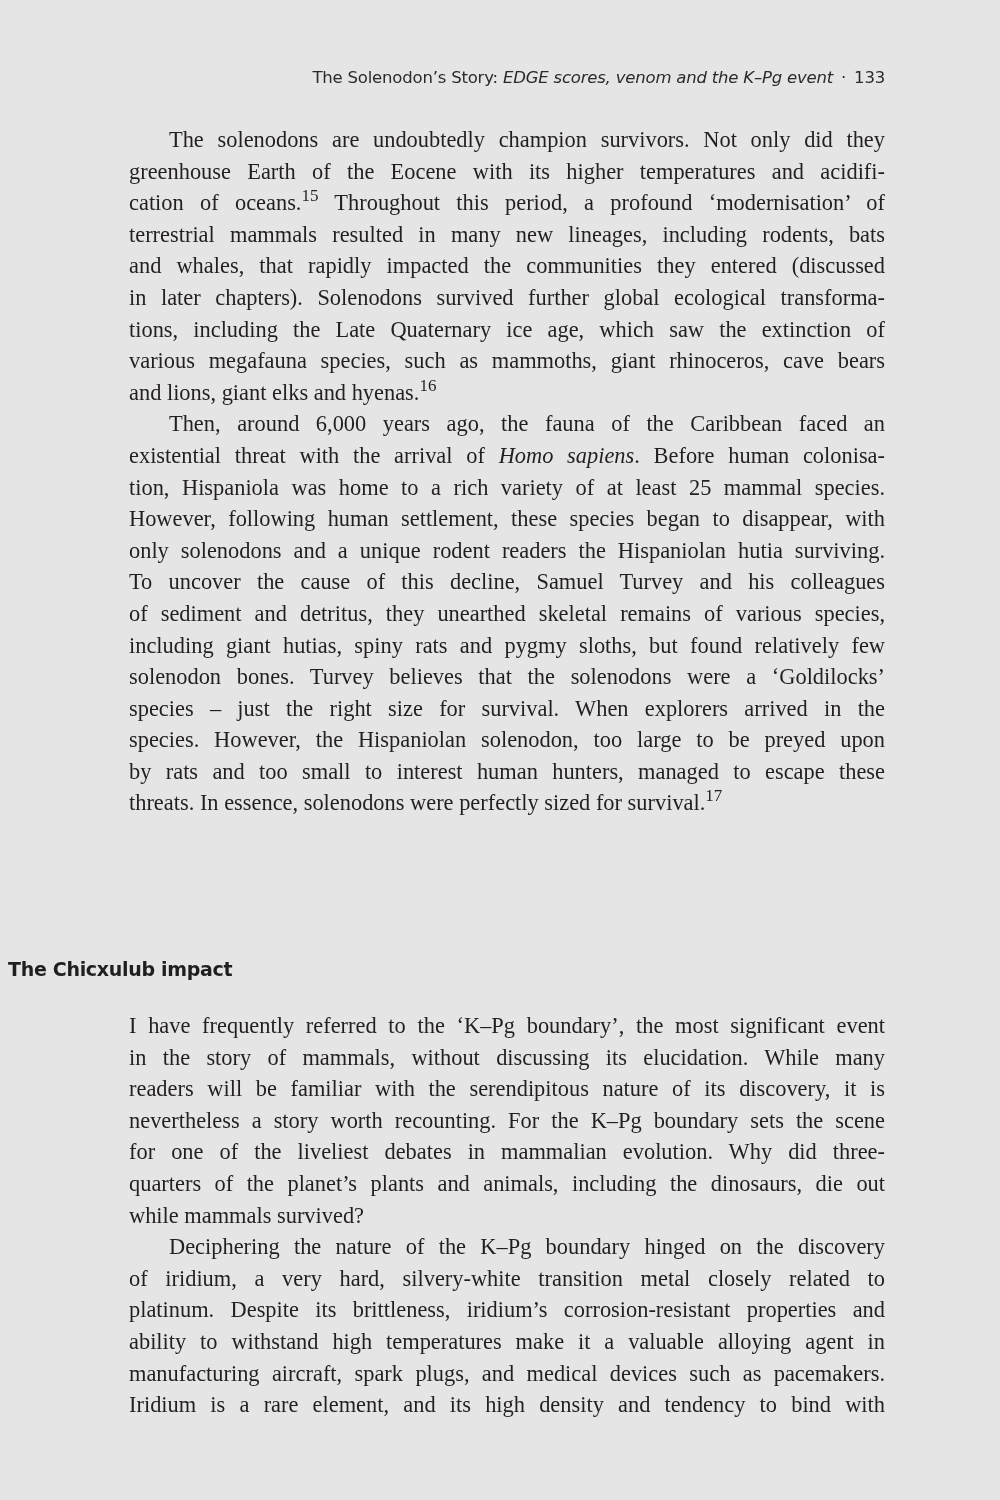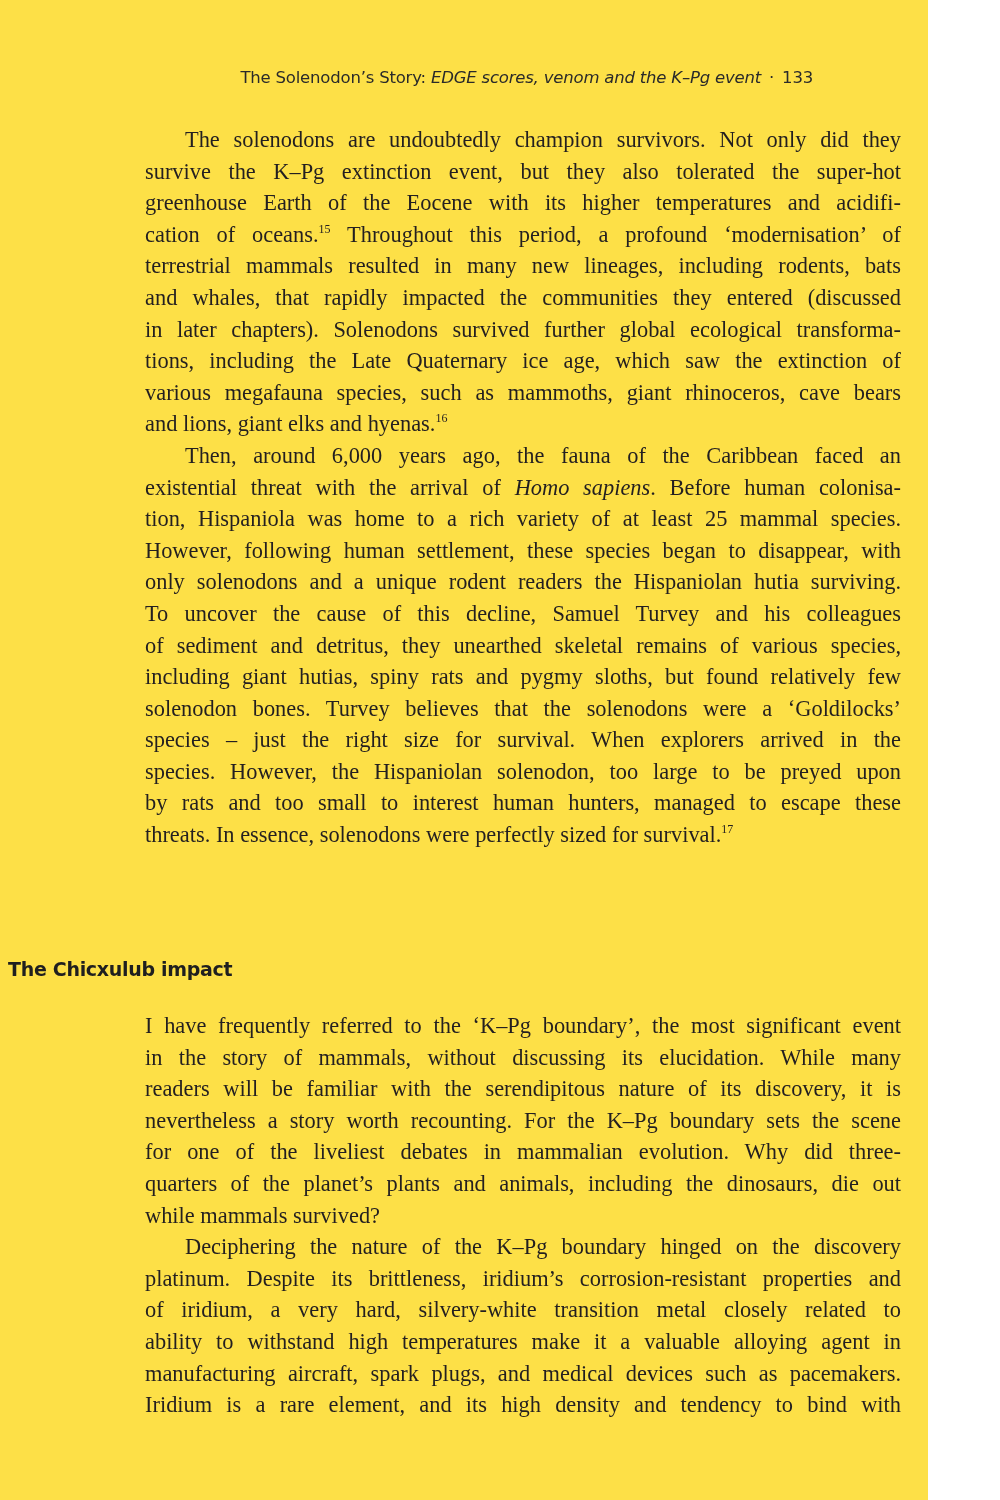--- a/index.html
+++ b/index.html
@@ -1,58 +1,57 @@
 <!DOCTYPE html>
 <html><head>
 <meta charset="utf-8">
 <style>
   html, body { margin: 0; padding: 0; background: #ffffff; }
   body { width: 1000px; height: 1500px; position: relative; overflow: hidden; color: #231f20; }
-  .page { position: absolute; left: 0; top: 0; width: 928px; height: 1500px; background: #fde047; }
+  .page { position: absolute; left: 0; top: 0; width: 1000px; height: 1500px; background: #e5e5e5; }
   .running-head {
     position: absolute; top: 68px; right: 115px;
     font-family: "DejaVu Sans", sans-serif; font-size: 16.5px; color: #2a2a2a;
     letter-spacing: -0.2px; white-space: nowrap;
   }
   .running-head .it { font-style: italic; }
   .running-head .sep { margin: 0 8px; }
   .body-text {
-    position: absolute; left: 145px; width: 756px;
+    position: absolute; left: 129px; width: 756px;
     font-family: "Liberation Serif", "DejaVu Serif", serif;
     font-size: 22.4px; color: #231f20;
   }
   .line {
     display: block; height: 31.6px; line-height: 31.6px;
     white-space: nowrap; text-align: justify; text-align-last: justify;
     overflow: visible;
   }
   .line.last { text-align-last: left; }
   .line.indent { padding-left: 40px; }
-  sup { font-size: 12px; line-height: 0; vertical-align: 9px; }
+  sup { font-size: 17px; line-height: 0; vertical-align: 9px; }
   .heading {
     position: absolute; top: 958px; left: 8px; width: 1000px; 
     font-family: "DejaVu Sans", sans-serif; font-weight: bold; font-size: 19px;
     color: #1f1f1f; letter-spacing: -0.3px;
   }
   .para { display: block; }
   em { font-style: italic; }
 </style>
 </head>
 <body>
 
 <div class="page">
 
   <div class="running-head">
     <span>The Solenodon’s Story: </span><span class="it">EDGE scores, venom and the K–Pg event</span><span class="sep">·</span><span>133</span>
   </div>
 
   <div class="body-text" style="top:124px;">
     <div class="para">
       <span class="line indent">The solenodons are undoubtedly champion survivors. Not only did they</span>
-      <span class="line">survive the K–Pg extinction event, but they also tolerated the super-hot</span>
       <span class="line">greenhouse Earth of the Eocene with its higher temperatures and acidifi-</span>
       <span class="line"><span>cation of oceans.</span><sup>15</sup><span> Throughout this period, a profound ‘modernisation’ of</span></span>
       <span class="line">terrestrial mammals resulted in many new lineages, including rodents, bats</span>
       <span class="line">and whales, that rapidly impacted the communities they entered (discussed</span>
       <span class="line">in later chapters). Solenodons survived further global ecological transforma-</span>
       <span class="line">tions, including the Late Quaternary ice age, which saw the extinction of</span>
       <span class="line">various megafauna species, such as mammoths, giant rhinoceros, cave bears</span>
       <span class="line last"><span>and lions, giant elks and hyenas.</span><sup>16</sup></span>
     </div>
 
@@ -80,21 +79,21 @@
       <span class="line">I have frequently referred to the ‘K–Pg boundary’, the most significant event</span>
       <span class="line">in the story of mammals, without discussing its elucidation. While many</span>
       <span class="line">readers will be familiar with the serendipitous nature of its discovery, it is</span>
       <span class="line">nevertheless a story worth recounting. For the K–Pg boundary sets the scene</span>
       <span class="line">for one of the liveliest debates in mammalian evolution. Why did three-</span>
       <span class="line">quarters of the planet’s plants and animals, including the dinosaurs, die out</span>
       <span class="line last">while mammals survived?</span>
     </div>
     <div class="para">
       <span class="line indent">Deciphering the nature of the K–Pg boundary hinged on the discovery</span>
+      <span class="line">of iridium, a very hard, silvery-white transition metal closely related to</span>
       <span class="line">platinum. Despite its brittleness, iridium’s corrosion-resistant properties and</span>
-      <span class="line">of iridium, a very hard, silvery-white transition metal closely related to</span>
       <span class="line">ability to withstand high temperatures make it a valuable alloying agent in</span>
       <span class="line">manufacturing aircraft, spark plugs, and medical devices such as pacemakers.</span>
       <span class="line">Iridium is a rare element, and its high density and tendency to bind with</span>
     </div>
   </div>
 
 </div>
 
 </body></html>

